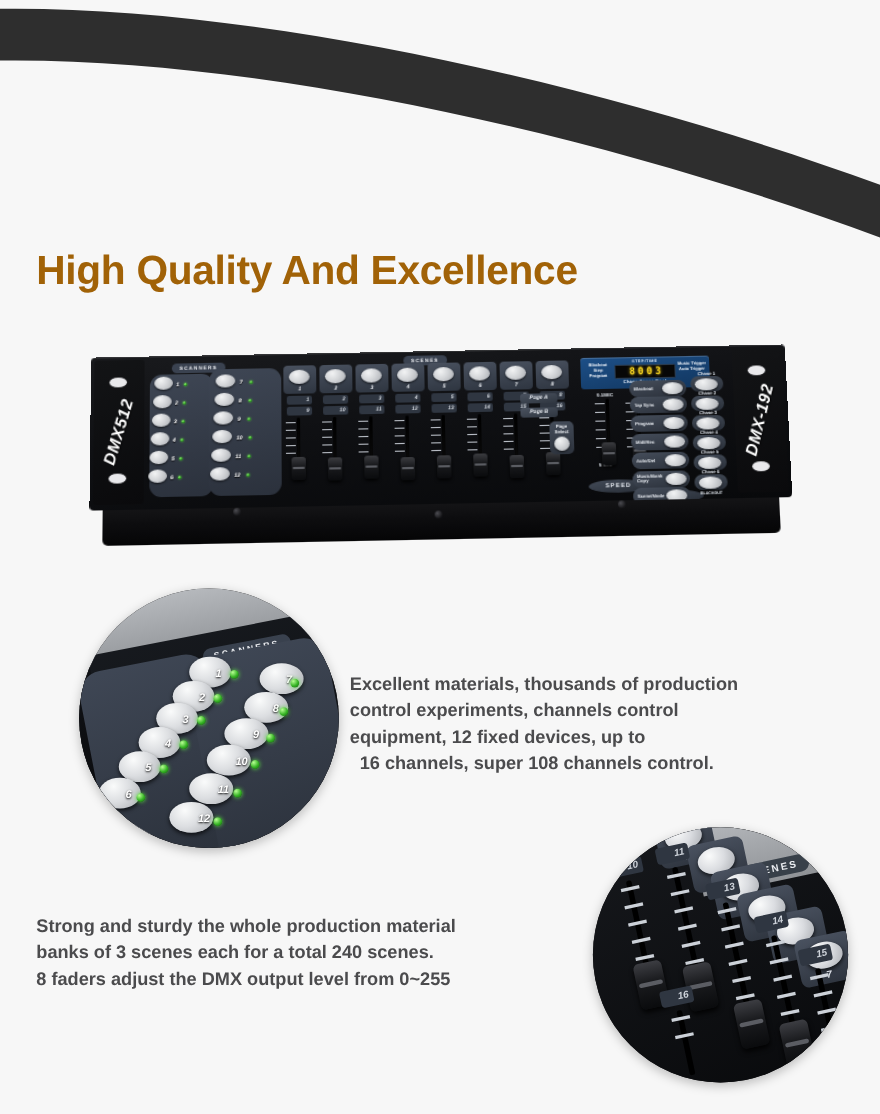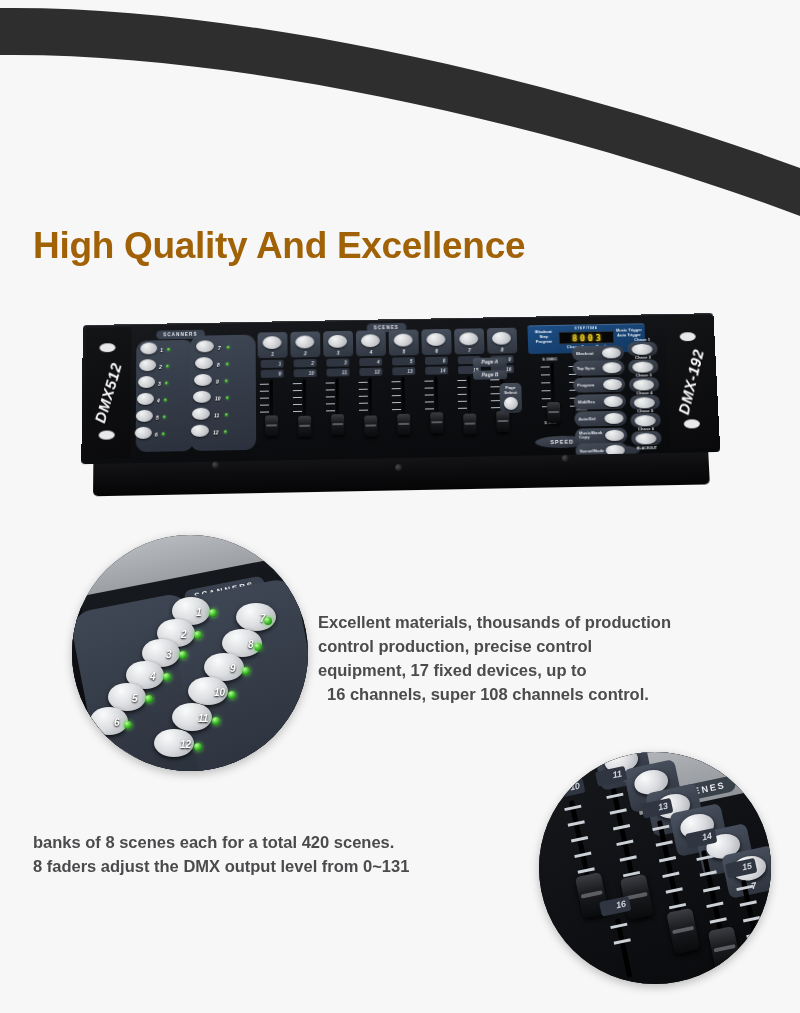--- a/index.html
+++ b/index.html
@@ -1143,23 +1143,24 @@
         <div class="cr-ftag" style="left:0;top:0">16</div>
         <div class="cr-slot" style="left:12px;top:20px;height:60px"></div>
         <div class="cr-tick" style="left:6px;top:26px"></div>
           <div class="cr-tick" style="left:6px;top:42px"></div>
       </div>
     </div>
   </div>
 
   <div class="feature-text feature-text-1">
     <div class="ft-line">Excellent materials, thousands of production</div>
-    <div class="ft-line">control production, precise control</div>
-    <div class="ft-line">equipment, 17 fixed devices, up to</div>
+    <div class="ft-line">control experiments, channels control</div>
+    <div class="ft-line">equipment, 12 fixed devices, up to</div>
     <div class="ft-line ft-indent">16 channels, super 108 channels control.</div>
   </div>
 
   <div class="feature-text feature-text-2">
-    <div class="ft-line">banks of 8 scenes each for a total 420 scenes.</div>
-    <div class="ft-line">8 faders adjust the DMX output level from 0~131</div>
+    <div class="ft-line">Strong and sturdy the whole production material</div>
+    <div class="ft-line">banks of 3 scenes each for a total 240 scenes.</div>
+    <div class="ft-line">8 faders adjust the DMX output level from 0~255</div>
   </div>
 
 </div>
 
 </body></html>

